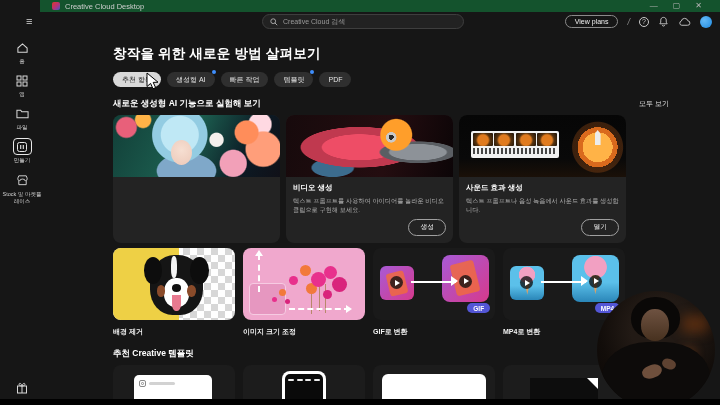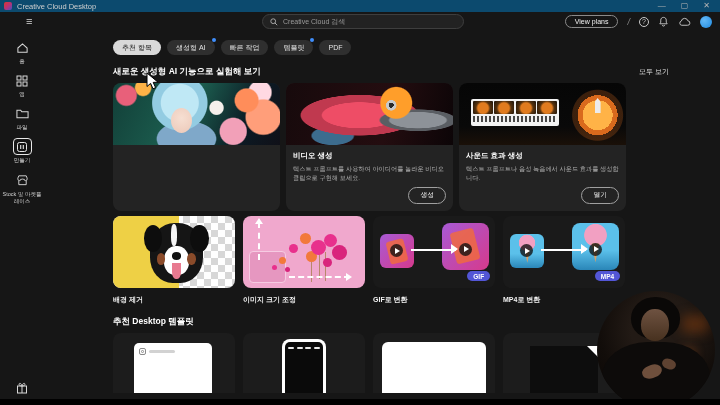--- a/index.html
+++ b/index.html
@@ -1,21 +1,21 @@
 <!DOCTYPE html>
 <html><head>
 <meta charset="utf-8">
 <style>
   * { margin:0; padding:0; box-sizing:border-box; }
   html,body { width:720px; height:405px; overflow:hidden; background:#000; }
   body { font-family:"Liberation Sans","DejaVu Sans",sans-serif; color:#e8e8e8; }
   .app { position:relative; width:720px; height:405px; background:#161616; overflow:hidden; }
 
   
-  .titlebar { height:12px; background:#0c4a6e; display:flex; align-items:center; padding:0 4px; }
+  .titlebar { height:12px; background:#14532d; display:flex; align-items:center; padding:0 12px;margin-left:40px; }
   .cc-logo { width:8px; height:8px; border-radius:2px; margin-right:5px;
              background:linear-gradient(135deg,#e0362c 0%,#b4327a 55%,#3a58c9 100%); }
   .tb-title { font-size:7.5px; color:#cfcfcf; }
   .tb-controls { margin-left:auto; display:flex; gap:15px; padding-right:6px; }
   .tb-controls span { font-size:8px; color:#b5b5b5; line-height:12px; cursor:default; }
 
   
   .topbar { position:relative; height:19px; background:#161616; display:flex; align-items:center; }
   .hamburger { position:absolute; left:26px; top:3px; font-size:11px; color:#d8d8d8; }
   .search { position:absolute; left:262px; top:2px; width:202px; height:15px; border:1px solid #3e3e3e;
@@ -282,20 +282,21 @@
               <rect x="1.5" y="4" width="9" height="7" fill="none" stroke="#d8d8d8" stroke-width="1"></rect>
               <line x1="6" y1="4" x2="6" y2="11" stroke="#d8d8d8" stroke-width="1"></line>
               <path d="M6 4C4.5 4 3 3.5 3 2.3 3 1.4 4 1 4.7 1.6 5.4 2.2 6 4 6 4zm0 0c1.5 0 3-.5 3-1.7C9 1.4 8 1 7.3 1.6 6.6 2.2 6 4 6 4z" fill="none" stroke="#d8d8d8" stroke-width=".9"></path>
             </svg>
           </span>
         <span class="sb-label">새로운 기능</span>
       </div>
     </nav>
 
     <main class="main">
+      <h1 class="page-title">창작을 위한 새로운 방법 살펴보기</h1>
 
       <div class="chips">
         <button class="chip selected"><span>추천 항목</span></button>
         <button class="chip"><span>생성형 AI</span><i class="dot"></i></button>
         <button class="chip"><span>빠른 작업</span></button>
         <button class="chip"><span>템플릿</span><i class="dot"></i></button>
         <button class="chip"><span>PDF</span></button>
       </div>
 
       <div class="sec-head">
@@ -381,21 +382,21 @@
             <div class="play pl-l"></div>
             <div class="play pl-r"></div>
             <div class="varrow"></div>
             <div class="badge">MP4</div>
           </div>
           <div class="qa-label">MP4로 변환</div>
         </div>
       </div>
 
       <div class="sec-head">
-        <h2 class="sec-title">추천 Desktop 템플릿</h2>
+        <h2 class="sec-title">추천 Creative 템플릿</h2>
         <a class="see-all" href="#">모두 보기</a>
       </div>
       <div class="tp-row">
         <div class="tp-card">
           <div class="tcard">
             <div class="ig-row">
                 <span class="ig"></span>
                 <span class="gline"></span>
               </div>
 

